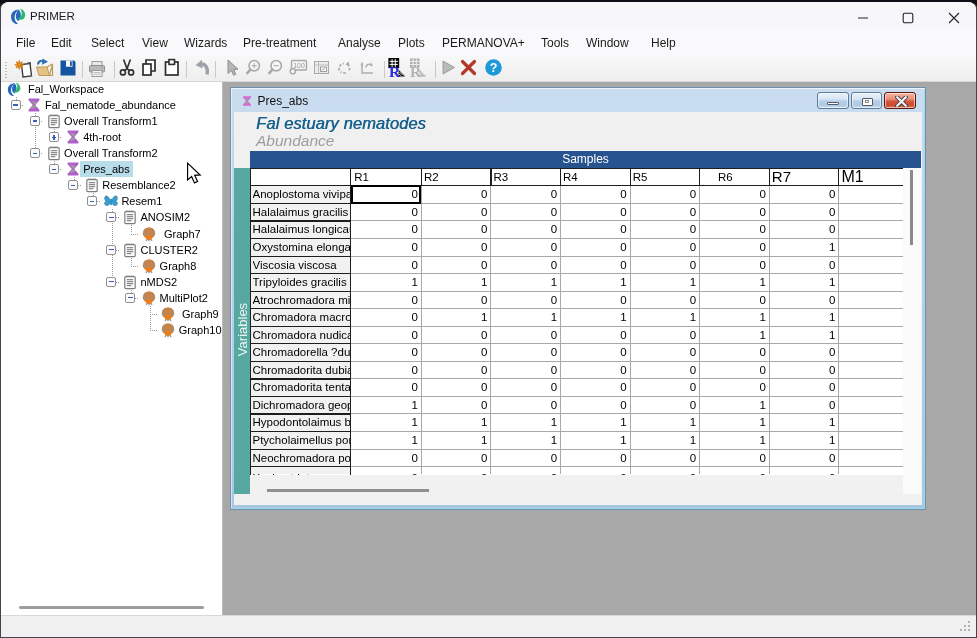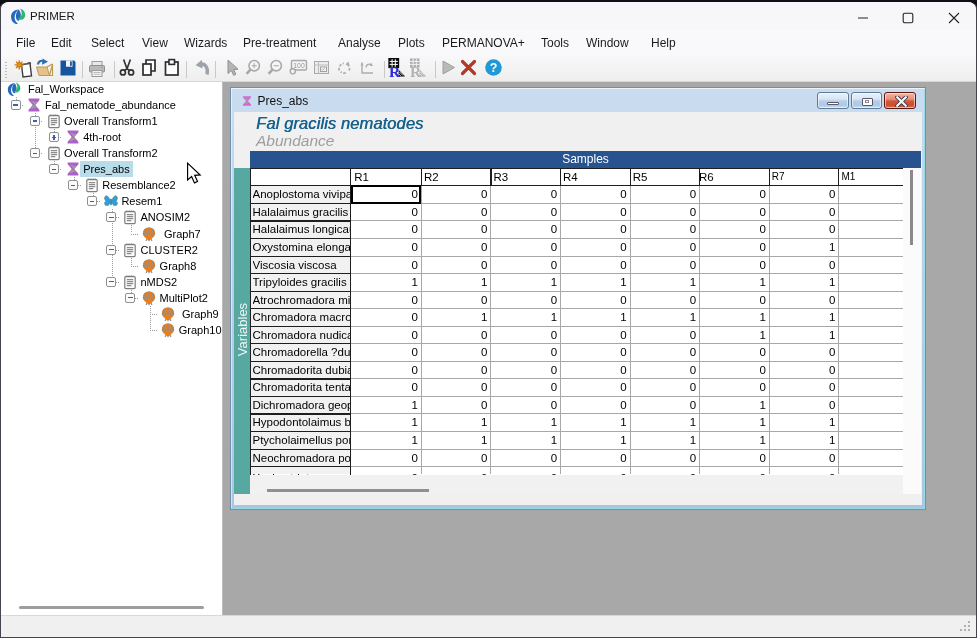--- a/index.html
+++ b/index.html
@@ -352,21 +352,21 @@
             <div class="a" style="left:2.5px;top:1.5px;width:4px;height:3px;background:#fff;border:1px solid #8a8a94"></div>
           </div>
         </div>
         <div class="a" style="left:653.5px;top:4px;width:31.5px;height:16.5px;background:linear-gradient(#f2b5a2 0%,#e8927a 40%,#d4553a 55%,#c94f30 80%,#d96f4d 100%);border:1px solid #5e150c;border-radius:3px;box-shadow:inset 0 0 0 1px rgba(255,255,255,.55)">
           <svg class="a" style="left:9.5px;top:2.5px" width="13" height="11" viewBox="0 0 13 11">
 <path d="M2.2,1.2 L10.8,9.8 M10.8,1.2 L2.2,9.8" stroke="#3c3440" stroke-width="4.0" stroke-linecap="round"></path>
 <path d="M2.2,1.2 L10.8,9.8 M10.8,1.2 L2.2,9.8" stroke="#f4f4f6" stroke-width="2.3" stroke-linecap="round"></path>
           </svg>
         </div>
         <div class="a" id="cwc" style="left:3px;top:24px;width:688px;height:393px;background:#f0f0f0;overflow:hidden">
-          <span class="a" style="left:22.5px;top:2px;font-size:16.5px;font-style:italic;color:#17628e;text-shadow:0.5px 0 0 #17628e;letter-spacing:0.1px">Fal gracilis nematodes</span>
+          <span class="a" style="left:22.5px;top:2px;font-size:16.5px;font-style:italic;color:#17628e;text-shadow:0.5px 0 0 #17628e;letter-spacing:0.1px">Fal estuary nematodes</span>
           <span class="a" style="left:22.5px;top:19.5px;font-size:15.5px;font-style:italic;color:#9d9d9d">Abundance</span>
           <div class="a" style="left:16.5px;top:39px;width:671px;height:17px;background:#27538e;color:#fff;font-size:12px;text-align:center;line-height:17px">Samples</div>
           <div class="a" style="left:0;top:56px;width:16.5px;height:326px;background:#56a8a1">
 <span class="a" style="left:-42px;top:154px;width:100px;font-size:13px;color:#f0f5f5;transform:rotate(-90deg);transform-origin:center;text-align:center">Variables</span>
           </div>
           <div class="a" style="left:669.5px;top:56px;width:17.5px;height:326px;background:#fbfbfb"></div>
           <div class="a" style="left:676.5px;top:58px;width:3px;height:75px;background:#8a8a8a"></div>
           <div class="a" style="left:16.5px;top:362.5px;width:653px;height:19.5px;background:#f1f1f1"></div>
           <div class="a" style="left:33.5px;top:377px;width:162px;height:3px;background:#909090"></div>
           <div class="a" id="grid" style="left:16.5px;top:56px;width:653px;height:306.5px;background:#fff;overflow:hidden">
@@ -419,23 +419,23 @@
             <div class="a" style="left:449.23px;top:18.3px;width:1px;height:288.2px;background:#a8a8a8"></div>
             <div class="a" style="left:518.82px;top:0;width:1.1px;height:18.3px;background:#1e1e1e"></div>
             <div class="a" style="left:518.82px;top:18.3px;width:1px;height:288.2px;background:#a8a8a8"></div>
             <div class="a" style="left:588.40px;top:0;width:1.1px;height:18.3px;background:#1e1e1e"></div>
             <div class="a" style="left:588.40px;top:18.3px;width:1px;height:288.2px;background:#a8a8a8"></div>
             <span class="a" style="left:104.30px;top:1px;font-size:11.5px;line-height:16px">R1</span>
             <span class="a" style="left:173.89px;top:1px;font-size:11.5px;line-height:16px">R2</span>
             <span class="a" style="left:243.47px;top:1px;font-size:11.5px;line-height:16px">R3</span>
             <span class="a" style="left:313.06px;top:1px;font-size:11.5px;line-height:16px">R4</span>
             <span class="a" style="left:382.64px;top:1px;font-size:11.5px;line-height:16px">R5</span>
-            <span class="a" style="left:449px;top:1px;font-size:11.5px;line-height:16px">R6</span>
-            <span class="a" style="left:521.82px;top:1px;font-size:10px;line-height:16px">R7</span>
-            <span class="a" style="left:591.40px;top:1px;font-size:10px;line-height:16px">M1</span>
+            <span class="a" style="left:468px;top:1px;font-size:11.5px;line-height:16px">R6</span>
+            <span class="a" style="left:521.82px;top:1px;font-size:15px;line-height:16px">R7</span>
+            <span class="a" style="left:591.40px;top:1px;font-size:16px;line-height:16px">M1</span>
             <div class="a" style="left:2.5px;top:18.30px;width:97px;height:16.55px;line-height:16.55px;font-size:11.5px;white-space:nowrap;overflow:hidden">Anoplostoma viviparum</div>
             <div class="a" style="left:127.89px;top:18.30px;width:40px;height:16.55px;line-height:16.55px;font-size:11.5px;text-align:right">0</div>
             <div class="a" style="left:197.47px;top:18.30px;width:40px;height:16.55px;line-height:16.55px;font-size:11.5px;text-align:right">0</div>
             <div class="a" style="left:267.06px;top:18.30px;width:40px;height:16.55px;line-height:16.55px;font-size:11.5px;text-align:right">0</div>
             <div class="a" style="left:336.64px;top:18.30px;width:40px;height:16.55px;line-height:16.55px;font-size:11.5px;text-align:right">0</div>
             <div class="a" style="left:406.23px;top:18.30px;width:40px;height:16.55px;line-height:16.55px;font-size:11.5px;text-align:right">0</div>
             <div class="a" style="left:475.82px;top:18.30px;width:40px;height:16.55px;line-height:16.55px;font-size:11.5px;text-align:right">0</div>
             <div class="a" style="left:545.40px;top:18.30px;width:40px;height:16.55px;line-height:16.55px;font-size:11.5px;text-align:right">0</div>
             <div class="a" style="left:2.5px;top:35.85px;width:98px;height:16.55px;line-height:16.55px;font-size:11.5px;white-space:nowrap;overflow:hidden">Halalaimus gracilis</div>
             <div class="a" style="left:127.89px;top:35.85px;width:40px;height:16.55px;line-height:16.55px;font-size:11.5px;text-align:right">0</div>

